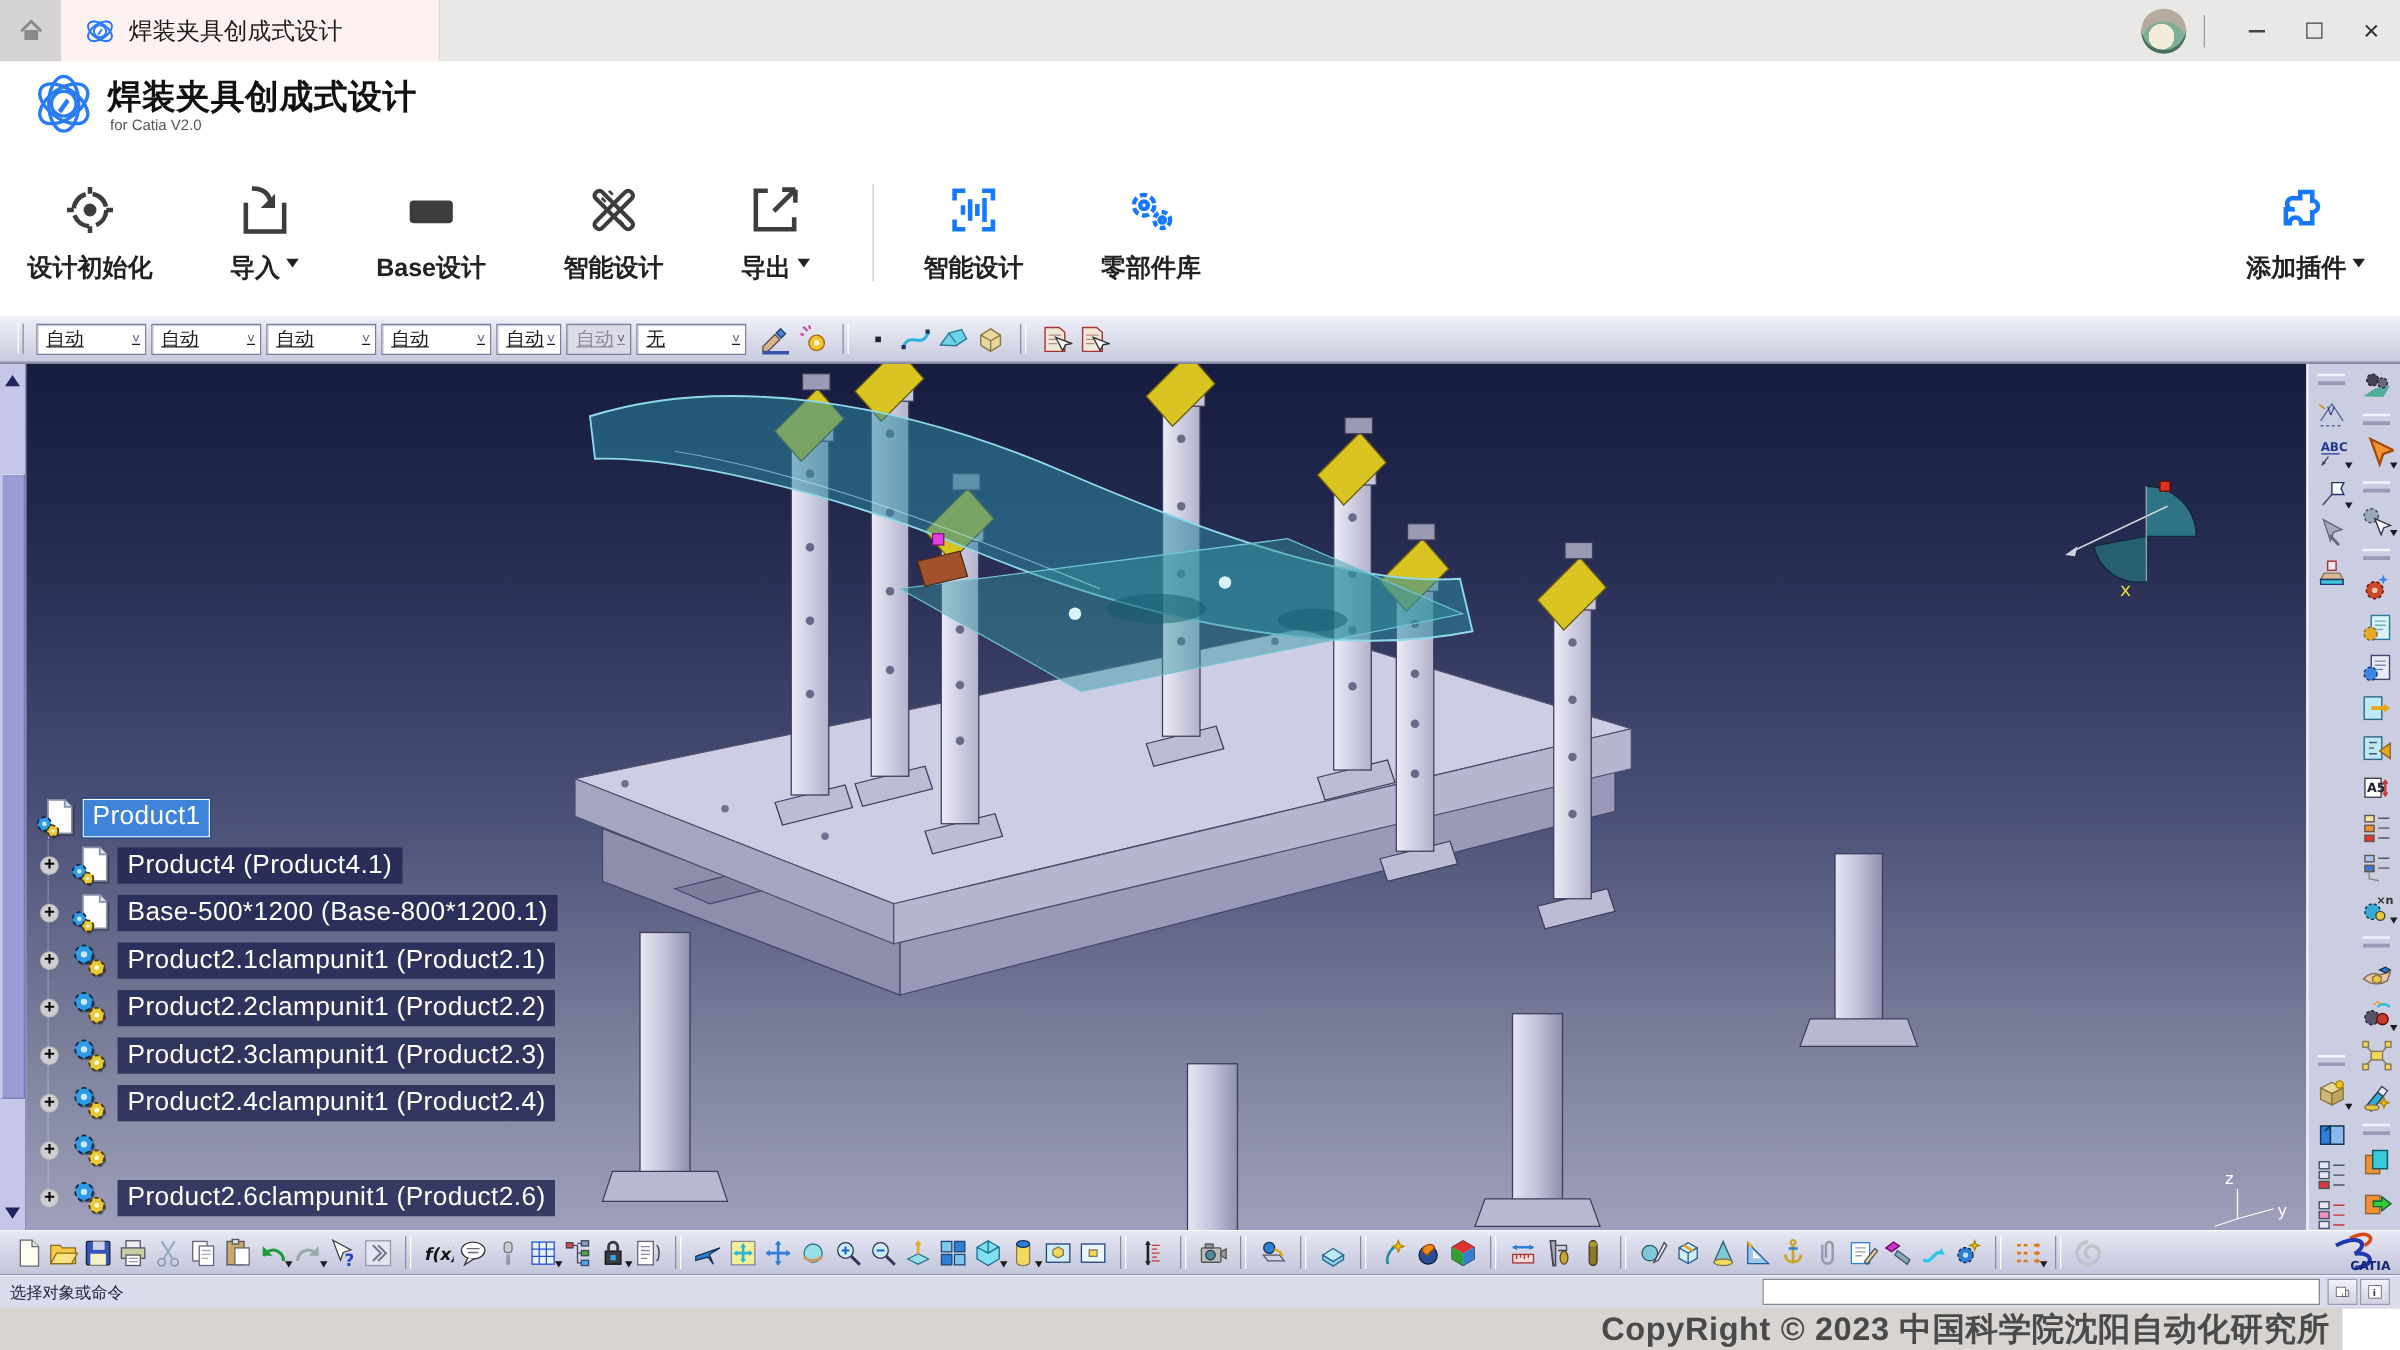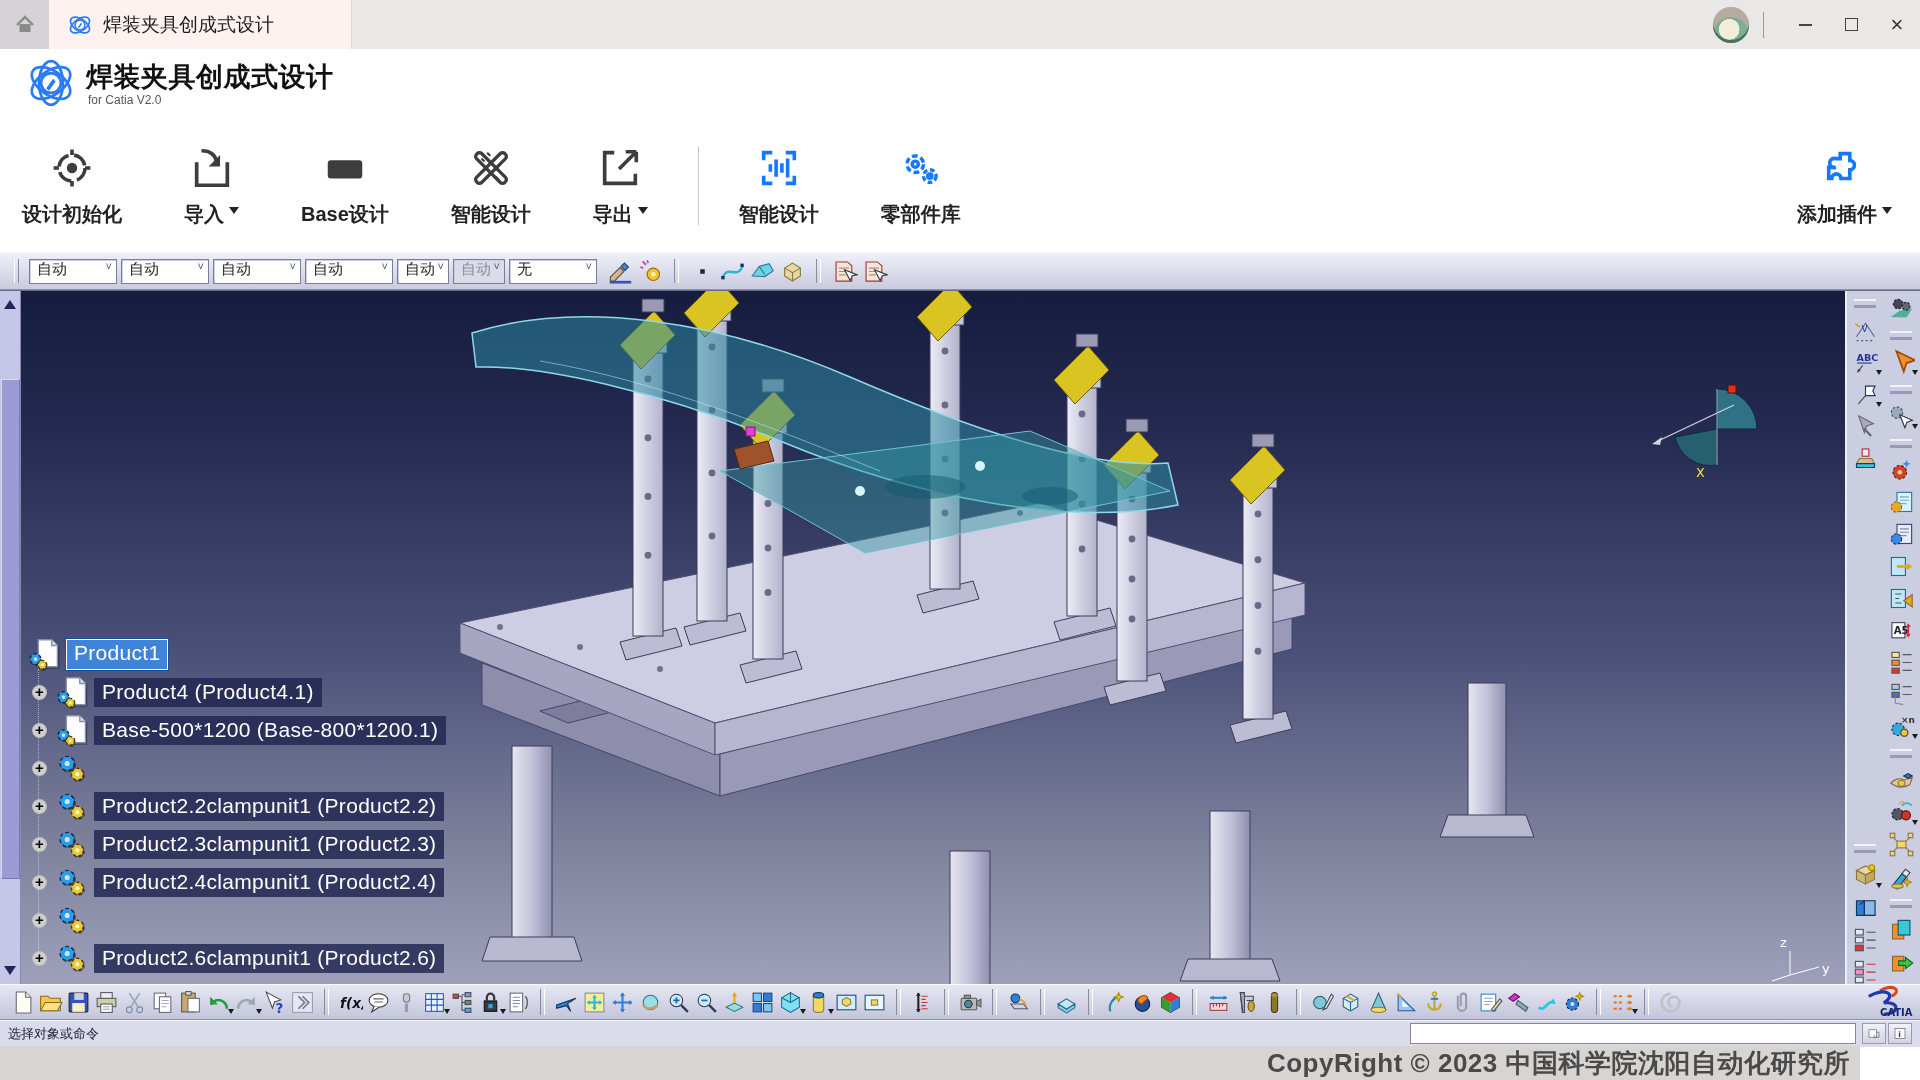--- a/index.html
+++ b/index.html
@@ -28,21 +28,21 @@
   .r-item{display:flex;flex-direction:column;align-items:center;gap:10px;margin-right:62px;cursor:default;}
   .r-ic{width:46px;height:46px;}
   .r-lab{font-size:20px;font-weight:700;color:#222;white-space:nowrap;display:flex;gap:5px;}
   .r-caret{display:none;width:0;height:0;border:5px solid transparent;border-top:7px solid #222;margin-top:6px;}
   .r-item.dropdown .r-caret{display:inline-block;}
   .r-sep{width:1px;height:78px;background:#c8c8c8;margin:2px 40px 0 -12px;}
   .r-right{margin-left:auto;margin-right:0;}
   
   #formatbar{left:0;top:252px;width:1920px;height:38px;background:linear-gradient(#eef0f8,#c9cbde);border-top:1px solid #f8f8ff;border-bottom:1px solid #8f8fae;display:flex;align-items:center;padding-left:8px;box-sizing:border-box;gap:4px;}
   .fb-grip{width:3px;height:24px;border-left:1px solid #fff;border-right:1px solid #8a8aa8;margin:0 6px;}
-  .combo{height:25px;background:#fff;border:1px solid #7d7d9a;box-shadow:inset 1px 1px 0 #cfcfe2;display:flex;align-items:flex-start;justify-content:space-between;width:88px;padding:0 4px 0 7px;box-sizing:border-box;font-size:15px;color:#1a1a1a;}
+  .combo{height:25px;background:#fff;border:1px solid #7d7d9a;box-shadow:inset 1px 1px 0 #cfcfe2;display:flex;align-items:center;justify-content:space-between;width:88px;padding:0 4px 0 7px;box-sizing:border-box;font-size:15px;color:#1a1a1a;text-decoration:underline;}
   .combo.narrow{width:52px;}
   .combo.disabled{background:#dcdce8;color:#8a8a9a;}
   .combo .ca{font-size:11px;color:#55557a;}
   .fb-ic{width:27px;height:27px;position:relative;}
   .fb-ic.sep{width:3px;height:24px;border-left:1px solid #8a8aa8;border-right:1px solid #fff;margin:0 7px;}
   
   #workarea{left:0;top:290px;width:1920px;height:694px;background:linear-gradient(180deg,#161c3e 0%,#262c52 22%,#4b5078 52%,#82859f 82%,#9fa1bc 100%);border-top:1px solid #6a6a8a;overflow:hidden;}
   
   #vscroll{left:0;top:0;width:20px;height:694px;background:#c6c6e8;border-right:1px solid #8a8ab0;}
   .sb-arrow{left:2px;width:16px;height:16px;display:flex;align-items:center;justify-content:center;}
@@ -60,21 +60,21 @@
   #bottombar{left:0;top:984px;width:1920px;height:36px;background:linear-gradient(#e6e8f4,#c3c5da);border-top:1px solid #f8f8ff;border-bottom:1px solid #8f8fae;display:flex;align-items:center;padding-left:10px;box-sizing:border-box;gap:3px;}
   .bb-ic{width:25px;height:25px;position:relative;flex:0 0 auto;}
   .bb-sep{width:3px;height:26px;border-left:1px solid #8a8aa8;border-right:1px solid #fff;margin:0 6px;flex:0 0 auto;}
   #catia-logo{margin-left:auto;margin-right:6px;width:64px;height:34px;}
   
   #statusbar{left:0;top:1020px;width:1920px;height:26px;background:#dadceb;border-top:1px solid #f4f4fc;display:flex;align-items:center;}
   #status-msg{font-size:13px;color:#22223a;padding-left:8px;}
   #cmd-input{position:absolute;right:64px;top:2px;width:436px;height:19px;border:1px solid #888;background:#fff;font-size:12px;padding:0 4px;}
   .st-btn{position:absolute;top:2px;width:24px;height:21px;background:linear-gradient(#f2f2fa,#d2d2e2);border:1px solid #9a9ab0;box-sizing:border-box;padding:2px;}
   
-  #footer{left:0;top:1046px;width:1860px;height:34px;background:#d7d4d2;}
+  #footer{left:0;top:1046px;width:1860px;height:34px;background:#d7d4d2;padding-left:14px;}
   #copyright{position:absolute;right:10px;top:0;line-height:34px;font-size:26px;font-weight:700;color:#4a4a4a;letter-spacing:.5px;}
   
   #tree{position:absolute;left:26px;top:344px;width:440px;}
   .tree-row{height:38px;display:flex;align-items:center;position:relative;}
   .expander{width:15px;height:15px;margin:0 7px 0 6px;background:radial-gradient(circle,#cfcfcf 0 55%,#8a8a8a 100%);border-radius:50%;color:#000;font-size:15px;font-weight:700;line-height:13px;text-align:center;flex:0 0 auto;}
   .tree-ic{width:36px;height:34px;margin-right:4px;flex:0 0 auto;filter:drop-shadow(1px 1px 0 rgba(0,0,0,.45));}
   .tree-lab{font-size:21px;color:#fff;background:rgba(32,37,80,.82);padding:2px 8px 3px 8px;white-space:nowrap;letter-spacing:.3px;}
   .tree-row.selected .tree-lab{background:#3f84d8;border:1px solid #ffffff;outline:1px solid #1d4f93;padding:1px 7px 4px 7px;}
   #tree::before{content:"";position:absolute;left:12px;top:34px;bottom:16px;border-left:1px dotted rgba(235,238,255,.55);}
   
@@ -487,20 +487,21 @@
           <span class="tree-lab">Base-500*1200 (Base-800*1200.1)</span>
         </div>
         <div class="tree-row">
           <span class="expander">+</span>
           <span class="tree-ic"><svg viewBox="0 0 24 24" width="100%" height="100%">
               <circle cx="8.6" cy="8.8" r="5" fill="#2e9be6" stroke="#0a2a4a" stroke-dasharray="2.6 1.8"></circle>
               <circle cx="8.6" cy="8.8" r="1.8" fill="#cde8fa"></circle>
               <circle cx="15.8" cy="16.4" r="4.2" fill="#e8c93a" stroke="#4a3a05" stroke-dasharray="2.2 1.5"></circle>
               <circle cx="15.8" cy="16.4" r="1.4" fill="#fdf6cc"></circle>
             </svg></span>
+          <span class="tree-lab">Product2.1clampunit1 (Product2.1)</span>
         </div>
         <div class="tree-row">
           <span class="expander">+</span>
           <span class="tree-ic"><svg viewBox="0 0 24 24" width="100%" height="100%">
               <circle cx="8.6" cy="8.8" r="5" fill="#2e9be6" stroke="#0a2a4a" stroke-dasharray="2.6 1.8"></circle>
               <circle cx="8.6" cy="8.8" r="1.8" fill="#cde8fa"></circle>
               <circle cx="15.8" cy="16.4" r="4.2" fill="#e8c93a" stroke="#4a3a05" stroke-dasharray="2.2 1.5"></circle>
               <circle cx="15.8" cy="16.4" r="1.4" fill="#fdf6cc"></circle>
             </svg></span>
           <span class="tree-lab">Product2.2clampunit1 (Product2.2)</span>

